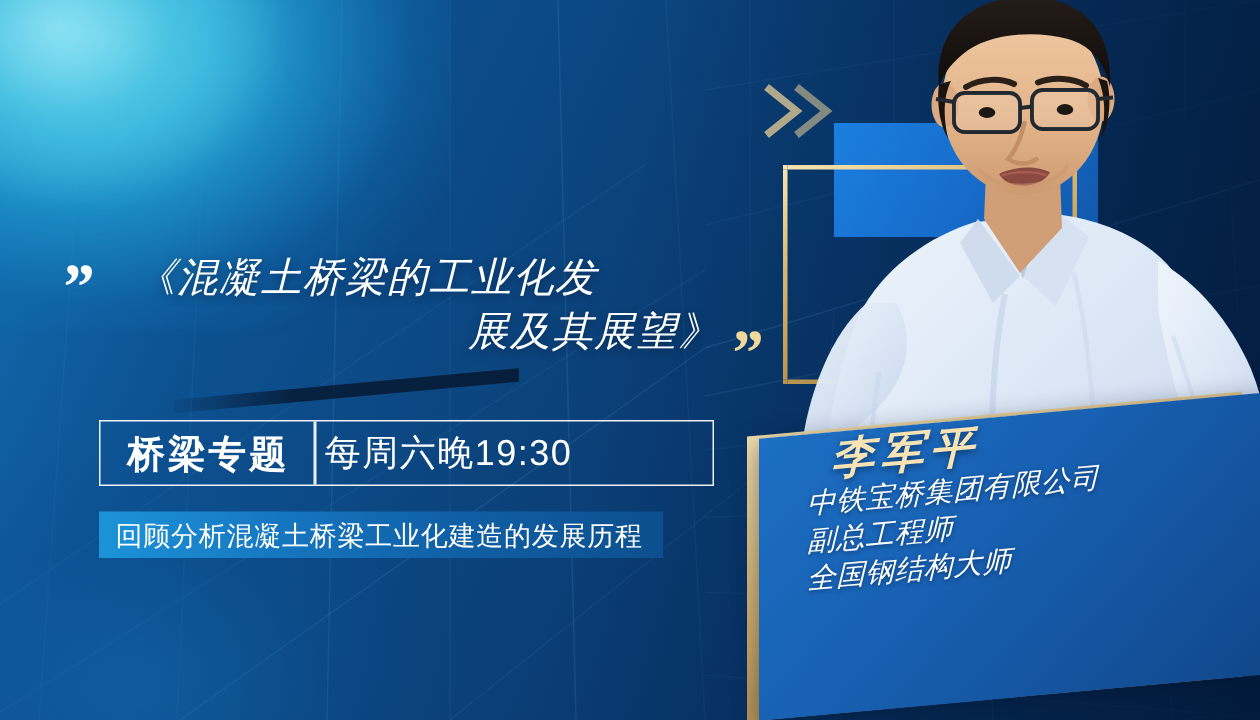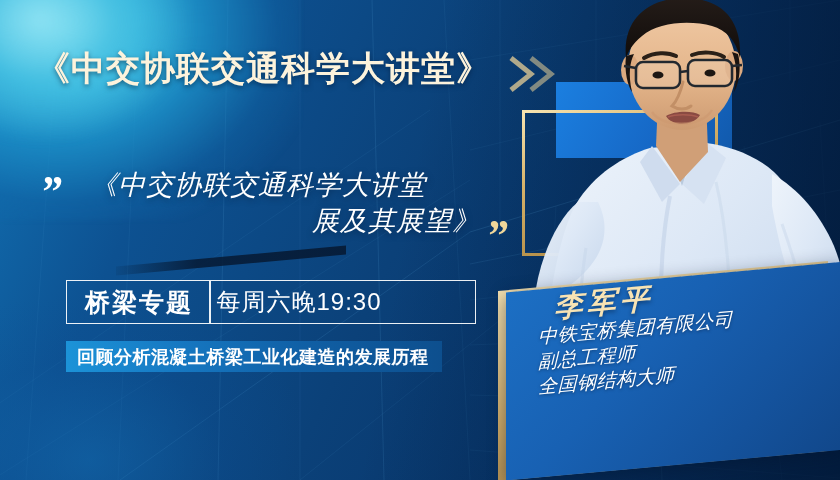--- a/index.html
+++ b/index.html
@@ -100,21 +100,21 @@
     font-size:24px;font-weight:normal;color:#ffffff;letter-spacing:1px;
     padding-left:6px;
   }
 
   
   .summary-bar{
     position:absolute;left:66px;top:341px;height:31px;padding:0 13px 0 11px;
     display:flex;align-items:center;
     background:linear-gradient(90deg,#1c93d8 0%,#1678c2 30%,#1060a6 62%,#0d4f8e 100%);
   }
-  .summary-text{font-size:18px;color:#ffffff;letter-spacing:.5px;font-weight:700;white-space:nowrap;}
+  .summary-text{font-size:18px;color:#ffffff;letter-spacing:.5px;font-weight:400;white-space:nowrap;}
 
   
   .speaker-wrap{position:absolute;left:498px;top:266px;width:342px;height:214px;}
   .speaker-gold{
     position:absolute;left:0;top:10px;width:330px;height:190px;
     background:linear-gradient(170deg,#f3dfae 0%,#cfa964 55%,#9e7c42 100%);
     transform:skewY(-5.2deg);
   }
   .speaker-panel{
     position:absolute;left:8px;top:11px;width:340px;height:188px;
@@ -282,27 +282,26 @@
 
     <path d="M163 86 C160 98 156 106 152 110 C158 114 166 114 171 110" stroke="#c28f66" stroke-width="3" fill="none" stroke-linecap="round"></path>
 
     <path d="M146 120 C154 115 172 114 180 119 C174 130 152 131 146 120 Z" fill="#8a4a42"></path>
     <path d="M148 121 C156 118 170 118 178 121" stroke="#a85c50" stroke-width="1.5" fill="none"></path>
 
     <path d="M132 116 C142 132 182 132 192 114" stroke="#cc9870" stroke-width="2.5" fill="none" opacity=".55"></path>
   </svg>
 
   <div class="title-wrap">
-    <div class="title-line l1">《中交协联交通科学大讲堂》</div>
   </div>
 
   <div class="quote-block">
     <span class="qmark open">”</span>
     <div class="quote-text">
-      <span class="l1">《中交协联交通科学大讲堂</span>
+      <span class="l1">《混凝土桥梁的工业化发</span>
       <span class="l2">展及其展望》</span>
     </div>
     <span class="qmark close">”</span>
   </div>
 
   <div class="lecture-box">
     <span class="lecture-title">桥梁专题</span>
     <span class="lecture-div"></span>
     <span class="lecture-time">每周六晚19:30</span>
   </div>

